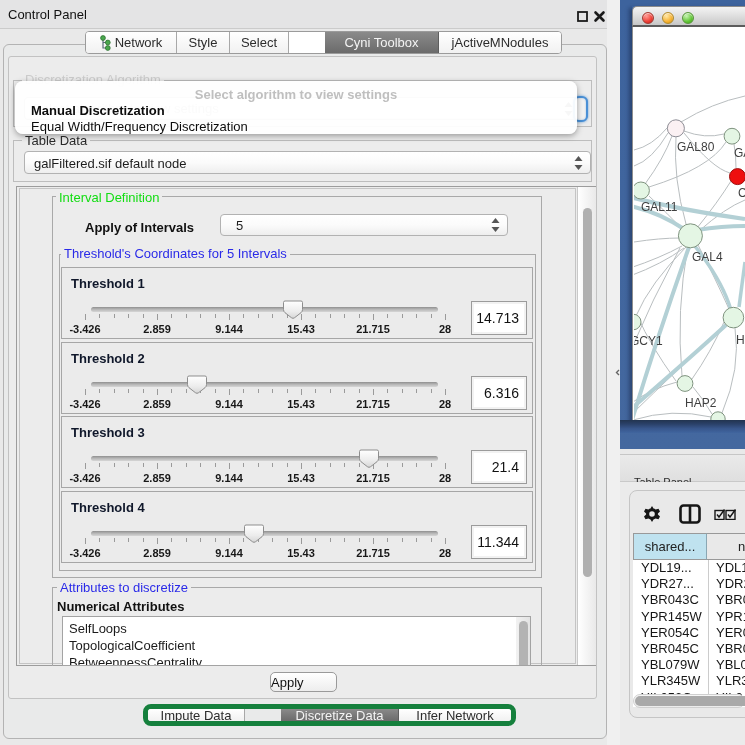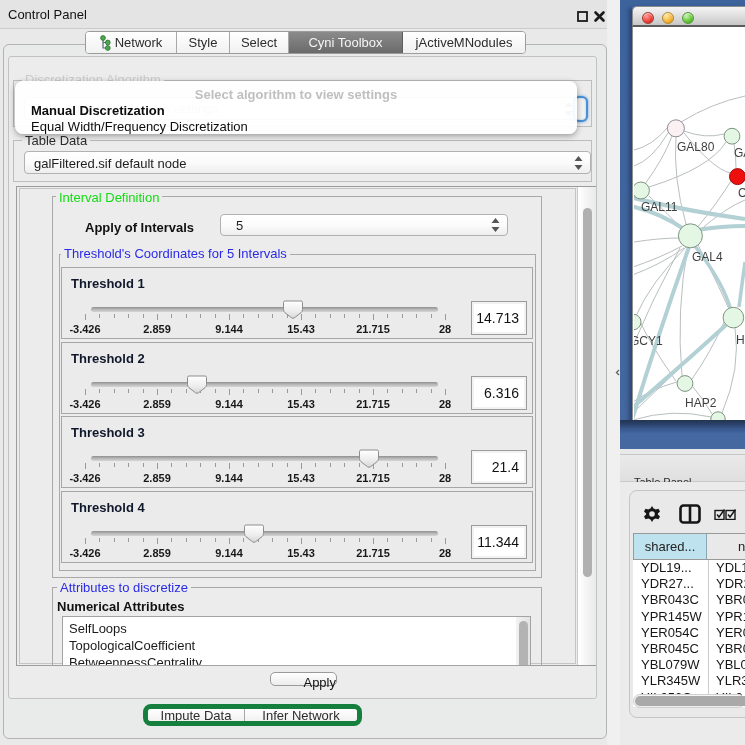--- a/index.html
+++ b/index.html
@@ -11,21 +11,21 @@
 #titlebar { left:0; top:0; width:608px; height:29px;
   background:#e4e4e5;
   border-bottom:1px solid #cbcbcb; }
 #titlebar .t { position:absolute; left:8px; top:7px; font-size:13px; color:#111; }
 .winbtn { position:absolute; top:10px; }
 
 #tabs { left:85px; top:31px; height:23px; display:flex; border:1px solid #9b9b9b; border-radius:4px; overflow:hidden; background:#fff; }
 .tab { height:100%; display:flex; align-items:center; justify-content:center;
   font-size:13px; color:#2c2c2c; background:linear-gradient(180deg,#ffffff,#f1f1f1);
   border-right:1px solid #a8a8a8; padding:0 12px; }
-.tab.sel { background:linear-gradient(180deg,#8a8a8a,#6b6b6b); color:#f4f4f4; border-right:1px solid #5e5e5e;}
+.tab.sel { background:linear-gradient(180deg,#8a8a8a,#6b6b6b); color:#f4f4f4; border-right:1px solid #5e5e5e;margin-left:36px;}
 .tab:last-child { border-right:none; }
 
 #outerpanel { left:3px; top:44px; width:604px; height:695px; border:1px solid #b3b3b3; border-radius:6px; background:#e9eaea; }
 #innerpanel { left:8px; top:56px; width:589px; height:643px; border:1px solid #c2c2c2; border-radius:3px; background:#ececec; }
 
 .etched { border:1px solid #bdbdbd; }
 .gtitle { position:absolute; font-size:13px; background:#ececec; padding:0 3px; white-space:nowrap; }
 
 
 .combo { position:absolute; border:1px solid #b2b2b2; border-radius:4px;
@@ -42,22 +42,22 @@
 .vbox { position:absolute; left:409px; top:33px; width:56px; height:34px; background:#fff;
   border:1px solid #9b9b9b; box-shadow:inset 0 0 0 2px #f2f2f2; font-size:14px; color:#111;
   text-align:right; line-height:32px; padding-right:7px; }
 .tick { position:absolute; width:1px; background:#9a9a9a; top:46px; height:4px; }
 .slbl { position:absolute; top:55px; font-size:11px; font-weight:bold; color:#181818; transform:translateX(-50%); }
 
 
 #popup { left:15px; top:81px; width:562px; height:53px; background:rgba(255,255,255,0.94);
   border-radius:8px; box-shadow:0 2px 6px rgba(0,0,0,0.35); z-index:40; font-size:13px; }
 
-#applybtn { left:270px; top:672px; width:67px; height:14px; border:1px solid #9a9a9a; border-radius:5px;
-  background:linear-gradient(180deg,#ffffff,#ededed); font-size:13px; color:#111; text-align:right; line-height:19px; }
+#applybtn { left:270px; top:672px; width:67px; height:20px; border:1px solid #9a9a9a; border-radius:5px;
+  background:linear-gradient(180deg,#ffffff,#ededed); font-size:13px; color:#111; text-align:left; line-height:19px; }
 
 #btabs { left:143px; top:704px; height:22px; display:flex; border:5px solid #15803d; border-radius:8px; overflow:hidden; }
 
 
 #divider { left:607px; top:0; width:13px; height:745px; background:#f0f0f0; }
 #desktop { left:620px; top:0; width:125px; height:449px; background:linear-gradient(180deg,#3d639d,#44689f); }
 #netwin { left:632px; top:5.5px; width:113px; height:417px; box-shadow:-3px 2px 4px rgba(10,20,50,0.4); }
 #nettitle { left:0; top:0; width:113px; height:21.5px; border-radius:5px 0 0 0;
   background:linear-gradient(180deg,#f4f4f4 0%,#dcdcdc 55%,#c7c7c7 100%);
   border:1px solid #8b8b8b; border-right:none; border-bottom:2px solid #5c5c5c; }
@@ -349,20 +349,21 @@
 <div id="popup" class="abs">
   <div style="position:absolute; left:0; right:0; top:6px; text-align:center; color:#bfbfbf; font-weight:bold;">Select algorithm to view settings</div>
   <div style="position:absolute; left:16px; top:22px; color:#0c0c0c; font-weight:bold;">Manual Discretization</div>
   <div style="position:absolute; left:16px; top:38px; color:#0c0c0c;">Equal Width/Frequency Discretization</div>
 </div>
 
 <div id="applybtn" class="abs">Apply</div>
 
 <div id="btabs" class="abs">
   <div class="tab" style="width:97px">Impute Data</div>
+  <div class="tab sel" style="width:118px">Discretize Data</div>
   <div class="tab" style="width:112px">Infer Network</div>
 </div>
 
 <div id="divider" class="abs"></div>
 <svg class="abs" style="left:615px; top:369px;" width="5" height="7" viewBox="0 0 5 7">
     <path d="M4 1 L1.5 3.5 L4 6" fill="none" stroke="#666" stroke-width="1.4"></path>
   </svg>
 
 <div id="desktop" class="abs"></div>
 <div id="netwin" class="abs">

